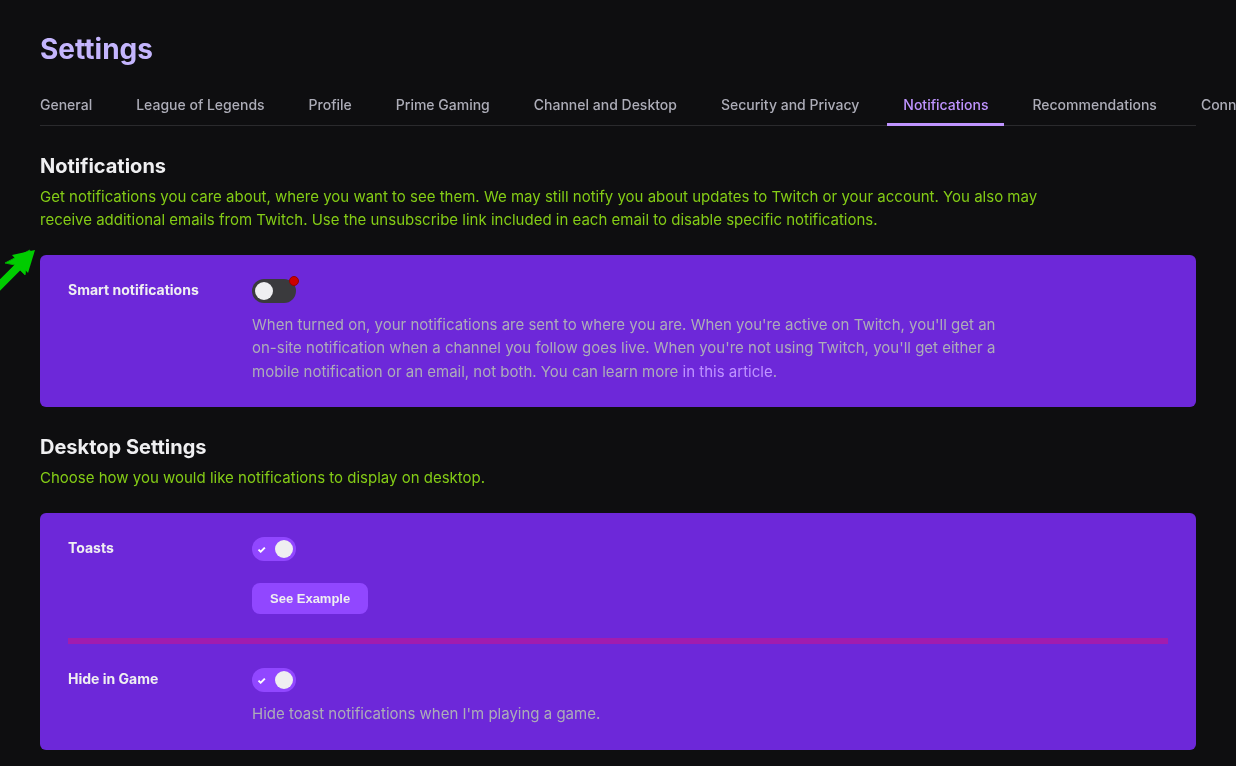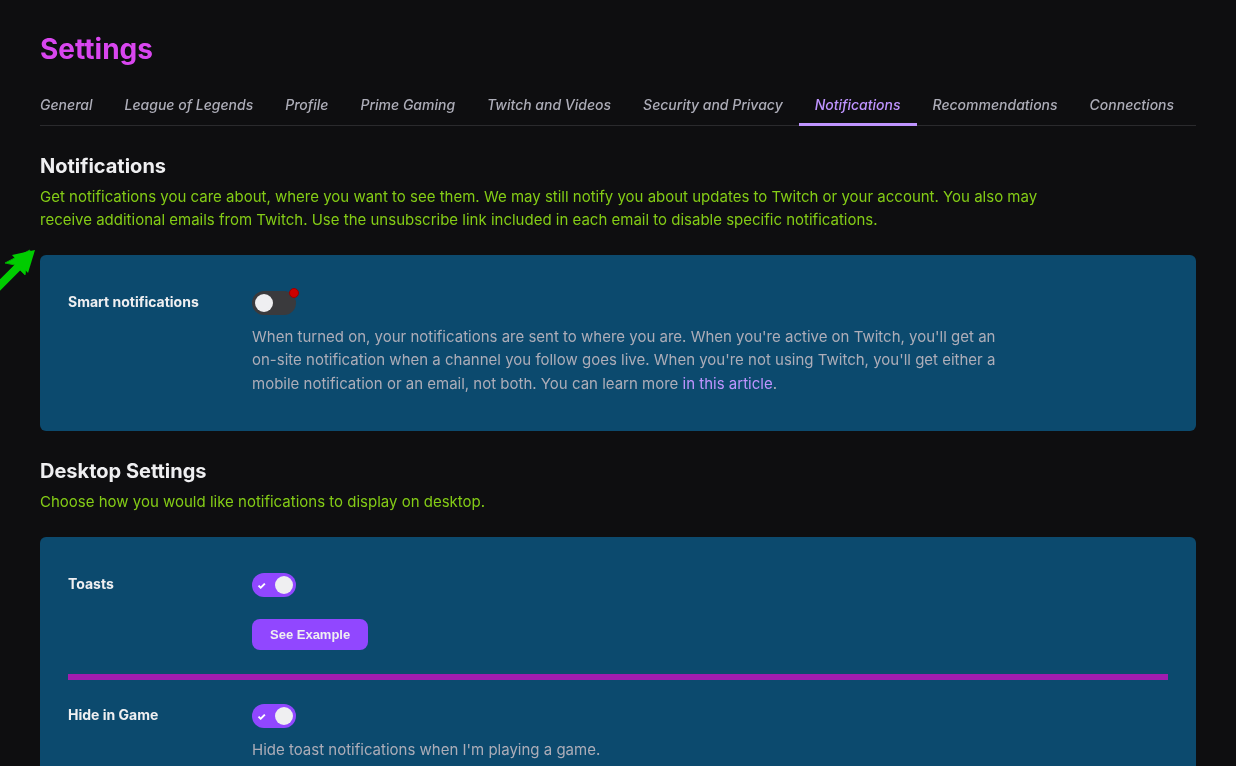--- a/index.html
+++ b/index.html
@@ -14,31 +14,30 @@
       overflow-x: hidden;
     }
 
     .page-container {
       padding: 32px 40px 40px 40px;
     }
 
     .page-title {
       font-size: 28px;
       font-weight: 700;
-      color: #d946ef;
+      color: #c4b5fd;
       margin-bottom: 20px;
     }
 
     .nav-tabs {
       display: flex;
       align-items: center;
       border-bottom: 1px solid #2a2a2d;
       margin-bottom: 28px;
-      gap: 0;
-      font-style: italic;
+      gap: 12px;
     }
 
     .nav-tab {
       padding: 10px 16px;
       font-size: 14px;
       font-weight: 500;
       color: #adadb8;
       cursor: pointer;
       text-decoration: none;
       white-space: nowrap;
@@ -64,23 +63,23 @@
 
     .section-description {
       font-size: 15px;
       color: #84cc16;
       line-height: 1.5;
       max-width: 1000px;
       margin-bottom: 24px;
     }
 
     .settings-card {
-      background-color: #0c4a6e;
+      background-color: #6d28d9;
       border-radius: 6px;
-      padding: 36px 28px;
+      padding: 24px 28px;
       margin-bottom: 28px;
     }
 
     .setting-row {
       display: flex;
       align-items: flex-start;
       gap: 24px;
     }
 
     .setting-row + .setting-row {
@@ -212,21 +211,21 @@
 
 <div class="page-container">
 
   <h1 class="page-title">Settings</h1>
 
   <nav class="nav-tabs">
     <a class="nav-tab">General</a>
     <a class="nav-tab">League of Legends</a>
     <a class="nav-tab">Profile</a>
     <a class="nav-tab">Prime Gaming</a>
-    <a class="nav-tab">Twitch and Videos</a>
+    <a class="nav-tab">Channel and Desktop</a>
     <a class="nav-tab">Security and Privacy</a>
     <a class="nav-tab active">Notifications</a>
     <a class="nav-tab">Recommendations</a>
     <a class="nav-tab">Connections</a>
   </nav>
 
   <h2 class="section-title">Notifications</h2>
   <p class="section-description">Get notifications you care about, where you want to see them. We may still notify you about updates to Twitch or your account. You also may receive additional emails from Twitch. Use the unsubscribe link included in each email to disable specific notifications.</p>
 
   <div class="settings-card smart-notif-container">

